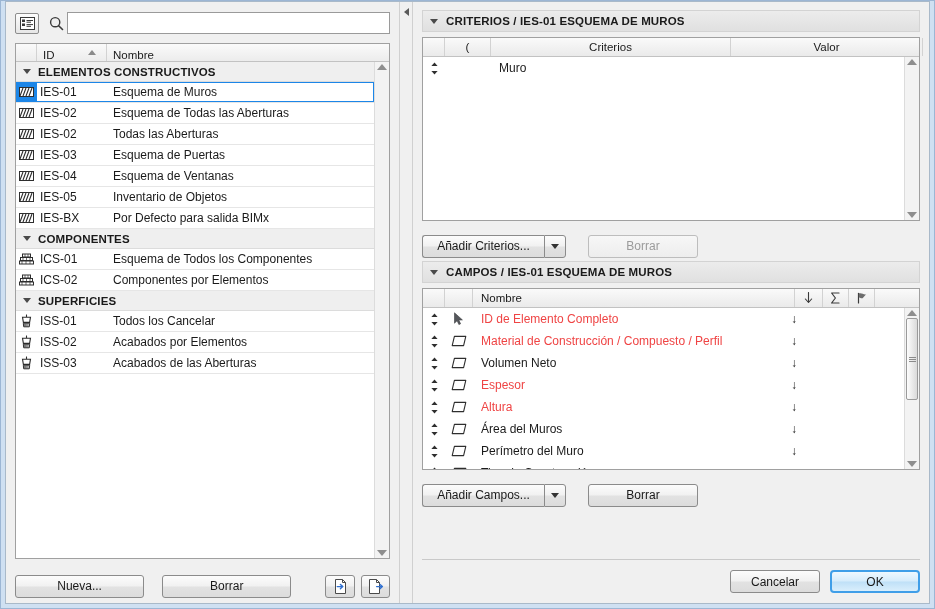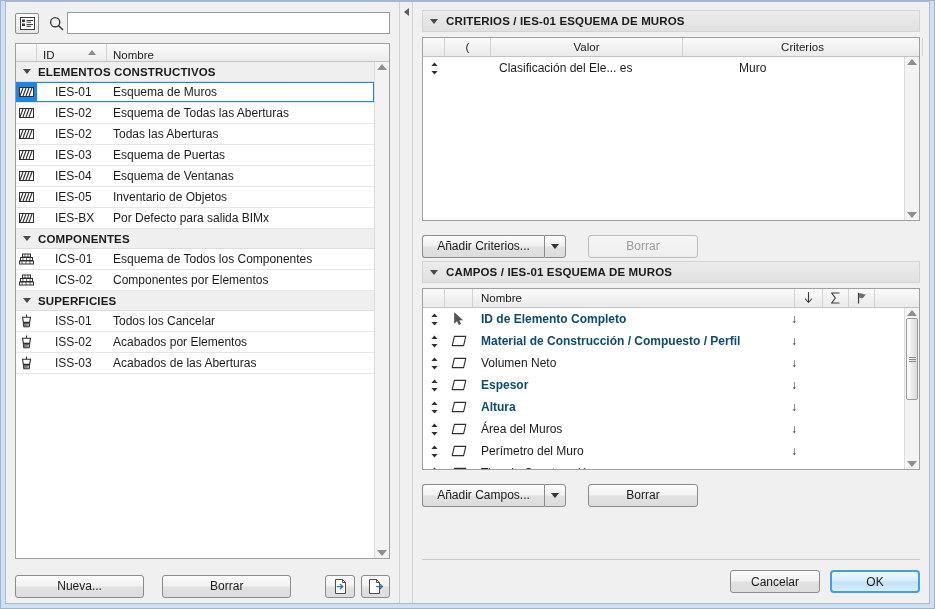--- a/index.html
+++ b/index.html
@@ -128,21 +128,21 @@
     border-bottom: 1px solid #e6e6e6;
     font-size: 12px;
     position: relative;
   }
   .item-row.selected::after {
     content: ""; position: absolute; left: 0; top: 0; right: 0; bottom: 0;
     border: 1px solid #1c86e8; pointer-events: none;
   }
   .it-icon { width: 21px; flex: 0 0 21px; display: flex; align-items: center; justify-content: center; }
   .it-icon.sel-bg { background: #1c86e8; height: 100%; }
-  .it-id { width: 70px; flex: 0 0 70px; padding-left: 18px; }
+  .it-id { width: 70px; flex: 0 0 70px; padding-left: 3px; }
   .it-name { flex: 1 1 auto; padding-left: 6px; }
 
   
   .vscroll {
     width: 15px; flex: 0 0 15px;
     background: #f3f3f3;
     border-left: 1px solid #dcdcdc;
     display: flex; flex-direction: column; justify-content: space-between;
     align-items: center; padding: 2px 0;
   }
@@ -236,21 +236,21 @@
   .c-yo    { flex: 1 1 auto; border-right: none; }
 
   
   .f-ico   { width: 22px; flex: 0 0 22px; }
   .f-chk   { width: 28px; flex: 0 0 28px; }
   .f-name  { flex: 1 1 auto; }
   .f-sort  { width: 28px; flex: 0 0 28px; }
   .f-sum   { width: 26px; flex: 0 0 26px; }
   .f-flag  { width: 26px; flex: 0 0 26px; }
   .f-pad   { width: 44px; flex: 0 0 44px; border-right: none; }
-  .fld-link { color: #0c4a6e; font-weight: bold; }
+  .fld-link { color: #ef4444; }
 
   .sec-btns { height: 40px; flex: 0 0 40px; display: flex; align-items: center; padding-top: 10px; }
   .split-btn { display: flex; }
   .split-btn .main { border-radius: 3px 0 0 3px; border-right: none; }
   .split-btn .arrow { width: 22px; padding: 0; border-radius: 0 3px 3px 0; }
   .dncaret { width: 0; height: 0;
     border-left: 4.5px solid transparent; border-right: 4.5px solid transparent;
     border-top: 5px solid #333; }
 
   #right-footer {
@@ -486,40 +486,39 @@
         <span class="sec-caret"></span>
         <span>CRITERIOS / IES-01 ESQUEMA DE MUROS</span>
       </div>
 
       <div class="grid-wrap" style="height:184px;flex:0 0 184px">
         <div class="grid-head">
           <div class="gh c-updown" style="width:22px;flex:0 0 22px"></div>
           <div class="gh c-paren">
               <span>(</span>
             </div>
+          <div class="gh c-crit">
+              <span>Criterios</span>
+            </div>
           <div class="gh c-val">
               <span>Valor</span>
             </div>
-          <div class="gh c-crit">
-              <span>Criterios</span>
-            </div>
           <div class="gh c-paren2"></div>
 
         </div>
         <div class="grid-body-wrap">
           <div class="grid-body" id="criteria-body">
               <div class="grid-row">
                 <div class="updown">
                   <svg width="9" height="13" viewBox="0 0 9 13" class="svgico">
                     <path d="M4.5 0.5 L7.6 4 H1.4 Z" fill="#2e2e2e"></path>
                     <path d="M4.5 12.5 L7.6 9 H1.4 Z" fill="#2e2e2e"></path>
                   </svg>
                 </div>
                 <div class="c-paren" style="padding-left: 8px;"></div>
-                <div class="c-crit" style="padding-left: 8px;">Clasificación del Ele... es</div>
                 <div class="c-val" style="padding-left: 8px;">Muro</div>
                 <div class="c-paren2" style="padding-left: 8px;"></div>
                 <div class="c-yo" style="padding-left: 8px;"></div>
               </div>
             </div>
           <div class="vscroll">
             <span class="sb-arrow sb-up"></span>
             <div class="sb-track"></div>
             <span class="sb-arrow sb-dn"></span>
           </div>

